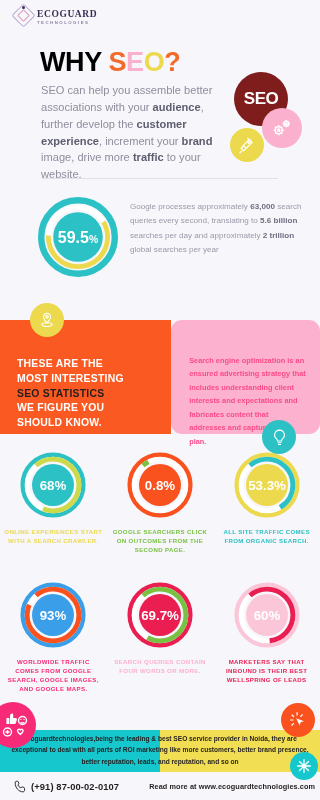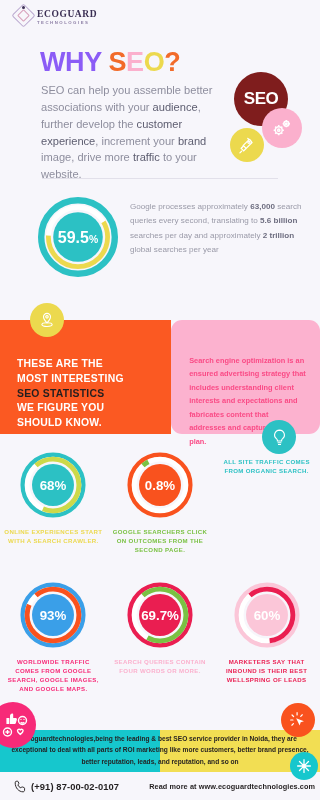--- a/index.html
+++ b/index.html
@@ -28,21 +28,21 @@
   .logo-name { font-size:9.5px; letter-spacing:.6px; color:#3b2f54; font-weight:700; font-family:"Liberation Serif", serif; }
   .logo-sub { font-size:4.3px; letter-spacing:1.5px; color:#8d7fa6; font-weight:700; margin-top:1.5px; }
 
   
   .hero-title { position:absolute; left:40px; top:47px; font-size:27px; font-weight:800; letter-spacing:-.4px; white-space:nowrap; }
   .hero-title span { display:inline; }
   .hero-body {
     position:absolute; left:41px; top:82px; width:180px;
     font-size:11.1px; line-height:1.52; color:#8e8e9e; font-weight:400;
   }
-  .hero-body b { color:#5d5d70; font-weight:400;text-align:center; }
+  .hero-body b { color:#5d5d70; font-weight:700;text-align:center; }
 
   .bubble { position:absolute; border-radius:50%; display:flex; align-items:center; justify-content:center; }
   .bubble-seo { left:234px; top:72px; width:54px; height:54px; background:#7f1d1d; }
   .bubble-seo .seo-word { color:#fff; font-weight:800; font-size:17px; letter-spacing:-.5px; }
   .bubble-gear { left:262px; top:108px; width:40px; height:40px; background:#fbb0cd; }
   .bubble-rocket { left:230px; top:128px; width:34px; height:34px; background:#ecd94e; }
   .divider { position:absolute; left:42px; top:178px; width:236px; height:1px; background:#e2e0ea; }
 
   
   .stat-hero-donut { position:absolute; left:38px; top:197px; width:80px; height:80px; }
@@ -109,21 +109,21 @@
       <div class="dia"></div>
         <div class="dia2"></div>
         <div class="dot"></div>
     </div>
     <div class="logo-text">
       <div class="logo-name">ECOGUARD</div>
       <div class="logo-sub">TECHNOLOGIES</div>
     </div>
   </div>
 
-  <div class="hero-title" id="heroTitle"><span style="color: #8b5cf6;">WHY</span><span> </span><span style="color: rgb(242, 107, 42);">S</span><span style="color: rgb(251, 176, 205);">E</span><span style="color: rgb(236, 217, 78);">O</span><span style="color: rgb(242, 107, 42);">?</span></div>
+  <div class="hero-title" id="heroTitle"><span style="color: #000000;">WHY</span><span> </span><span style="color: rgb(242, 107, 42);">S</span><span style="color: rgb(251, 176, 205);">E</span><span style="color: rgb(236, 217, 78);">O</span><span style="color: rgb(242, 107, 42);">?</span></div>
 
   <div class="hero-body" id="heroBody">SEO can help you assemble better associations with your <b>audience</b>, further develop the <b>customer experience</b>, increment your <b>brand</b> image, drive more <b>traffic</b> to your website.</div>
 
   <div class="bubble bubble-seo">
     <span class="seo-word">SEO</span>
   </div>
   <div class="bubble bubble-gear">
     <svg width="26" height="26" viewBox="0 0 24 24" fill="none" stroke="#fff" stroke-width="1.4">
       <circle cx="9" cy="14" r="3.2"></circle>
         <circle cx="9" cy="14" r="1"></circle>
@@ -202,20 +202,29 @@
             <circle cx="50" cy="50" r="43" fill="none" stroke="#f9521e" stroke-width="7"></circle>
             <circle cx="50" cy="50" r="37" fill="none" stroke="#fff" stroke-width="7"></circle>
             <circle cx="50" cy="50" r="37" fill="none" stroke="#7ac143" stroke-width="7" stroke-dasharray="9.299114254625788 223.17874211101892" stroke-dashoffset="27.89734276387736" transform="rotate(-90 50 50)" stroke-linecap="butt"></circle>
             <circle cx="50" cy="50" r="30" fill="#f9521e"></circle>
             <text class="donut-label" x="50" y="57" text-anchor="middle" font-size="19">0.8%</text>
           </svg>
         </div>
         <div class="caption" style="color: rgb(122, 193, 67);">GOOGLE SEARCHERS CLICK ON OUTCOMES FROM THE SECOND PAGE.</div>
       </div>
       <div class="cell">
+        <div class="donut-wrap">
+          <svg viewBox="0 0 100 100" class="donut">
+            <circle cx="50" cy="50" r="43" fill="none" stroke="#ecd94e" stroke-width="7"></circle>
+            <circle cx="50" cy="50" r="37" fill="none" stroke="#fff" stroke-width="7"></circle>
+            <circle cx="50" cy="50" r="37" fill="none" stroke="#2cc1c4" stroke-width="7" stroke-dasharray="123.9106974428886 108.5671589227561" stroke-dashoffset="27.89734276387736" transform="rotate(-90 50 50)" stroke-linecap="butt"></circle>
+            <circle cx="50" cy="50" r="30" fill="#ecd94e"></circle>
+            <text class="donut-label" x="50" y="57" text-anchor="middle" font-size="19">53.3%</text>
+          </svg>
+        </div>
         <div class="caption" style="color: rgb(44, 193, 196);">ALL SITE TRAFFIC COMES FROM ORGANIC SEARCH.</div>
       </div>
     </div>
 
   <div class="grid grid-r2" id="row2">
       <div class="cell">
         <div class="donut-wrap">
           <svg viewBox="0 0 100 100" class="donut">
             <circle cx="50" cy="50" r="43" fill="none" stroke="#3a9fe8" stroke-width="7"></circle>
             <circle cx="50" cy="50" r="37" fill="none" stroke="#fff" stroke-width="7"></circle>

